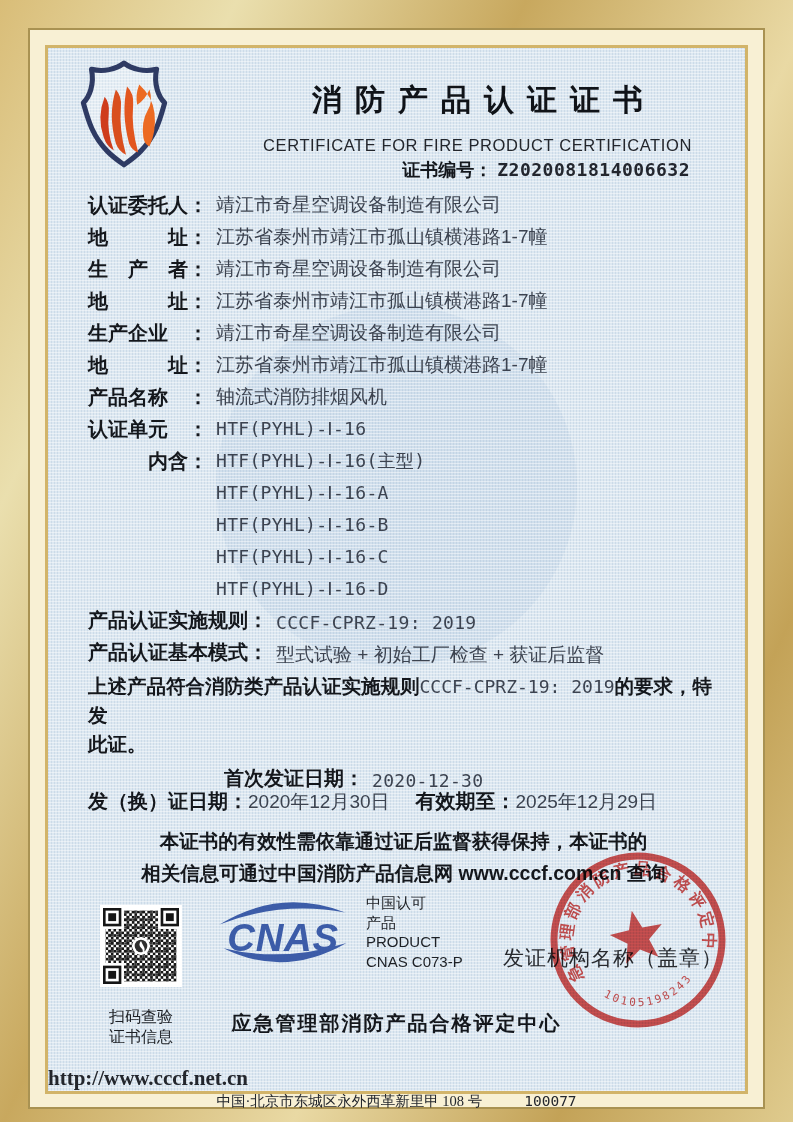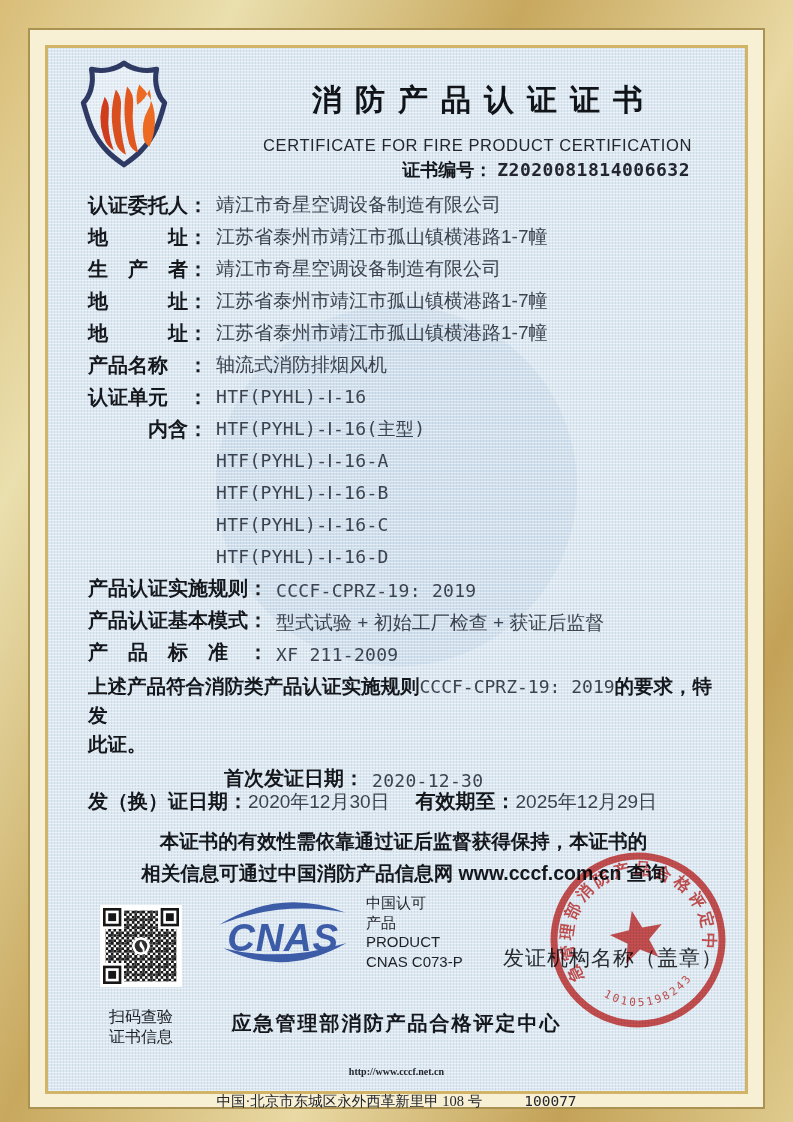--- a/index.html
+++ b/index.html
@@ -67,22 +67,22 @@
   .seal-caption{ position:absolute; left:455px; top:896px; font-family:"Liberation Serif", serif;
                  font-size:21px; letter-spacing:1px; color:#26292e; z-index:1; white-space:nowrap; }
   .seal{ position:absolute; left:500px; top:802px; width:180px; height:180px; z-index:2;
          mix-blend-mode:multiply; opacity:.9; transform:rotate(-12deg); }
 
   .org-line{ position:absolute; left:0; right:0; top:962px; text-align:center;
              font-weight:700; font-size:20px; letter-spacing:2px; color:#14171c; }
   .addr-line{ position:absolute; left:0; right:0; top:1044px; text-align:center;
               font-family:"Liberation Serif", serif; font-size:14.5px; color:#23262c; }
   .addr-line .post{ margin-left:42px; font-family:"DejaVu Sans Mono", monospace; }
-  .site-line{ position:absolute; left:0; right:0; top:1018px; text-align:center;
-              font-family:"Liberation Serif", serif; font-weight:700; font-size:10px; color:#23262c; }
+  .site-line{ position:absolute; left:0; right:0; top:1018px; text-align:left;
+              font-family:"Liberation Serif", serif; font-weight:700; font-size:21px; color:#23262c; }
 </style>
 </head>
 <body>
 
 <div class="gold-frame">
   <div class="cream-band"></div>
   <div class="paper">
 
     <div class="header">
       <div class="logo-box">
@@ -103,31 +103,31 @@
     <div class="cert-no-line">
       <span class="lbl">证书编号：</span>
       <span class="num">Z2020081814006632</span>
     </div>
 
     <div class="content">
       <div class="row"><span class="lab">认证委托人：</span><span class="val">靖江市奇星空调设备制造有限公司</span></div>
       <div class="row"><span class="lab">地　　　址：</span><span class="val">江苏省泰州市靖江市孤山镇横港路1-7幢</span></div>
       <div class="row"><span class="lab">生　产　者：</span><span class="val">靖江市奇星空调设备制造有限公司</span></div>
       <div class="row"><span class="lab">地　　　址：</span><span class="val">江苏省泰州市靖江市孤山镇横港路1-7幢</span></div>
+      <div class="row"><span class="lab">生产企业　：</span><span class="val">靖江市奇星空调设备制造有限公司</span></div>
       <div class="row"><span class="lab">地　　　址：</span><span class="val">江苏省泰州市靖江市孤山镇横港路1-7幢</span></div>
       <div class="row"><span class="lab">产品名称　：</span><span class="val">轴流式消防排烟风机</span></div>
       <div class="row"><span class="lab">认证单元　：</span><span class="val mono">HTF(PYHL)-Ⅰ-16</span></div>
       <div class="row"><span class="lab">内含：</span><span class="val mono">HTF(PYHL)-Ⅰ-16(主型)</span></div>
       <div class="row"><span class="lab"></span><span class="val mono">HTF(PYHL)-Ⅰ-16-A</span></div>
       <div class="row"><span class="lab"></span><span class="val mono">HTF(PYHL)-Ⅰ-16-B</span></div>
       <div class="row"><span class="lab"></span><span class="val mono">HTF(PYHL)-Ⅰ-16-C</span></div>
       <div class="row"><span class="lab"></span><span class="val mono">HTF(PYHL)-Ⅰ-16-D</span></div>
       <div class="row"><span class="lab2">产品认证实施规则：</span><span class="val mono">CCCF-CPRZ-19: 2019</span></div>
       <div class="row"><span class="lab2">产品认证基本模式：</span><span class="val">型式试验 + 初始工厂检查 + 获证后监督</span></div>
-      <div class="row"><span class="lab2">产　品　标　准　：</span><span class="val mono">XF 211-2009</span></div>
 
       <p class="statement"><span>上述产品符合消防类产品认证实施规则</span><span class="code">CCCF-CPRZ-19: 2019</span><span>的要求，特发</span><br><span>此证。</span></p>
 
       <div class="first-issue">
         <span class="lab2">首次发证日期：</span><span class="val mono">2020-12-30</span>
       </div>
       <div class="issue-row">
         <span class="lab2">发（换）证日期：</span><span class="date-val">2020年12月30日</span><span class="gap"></span><span class="lab2">有效期至：</span><span class="date-val">2025年12月29日</span>
       </div>
 

